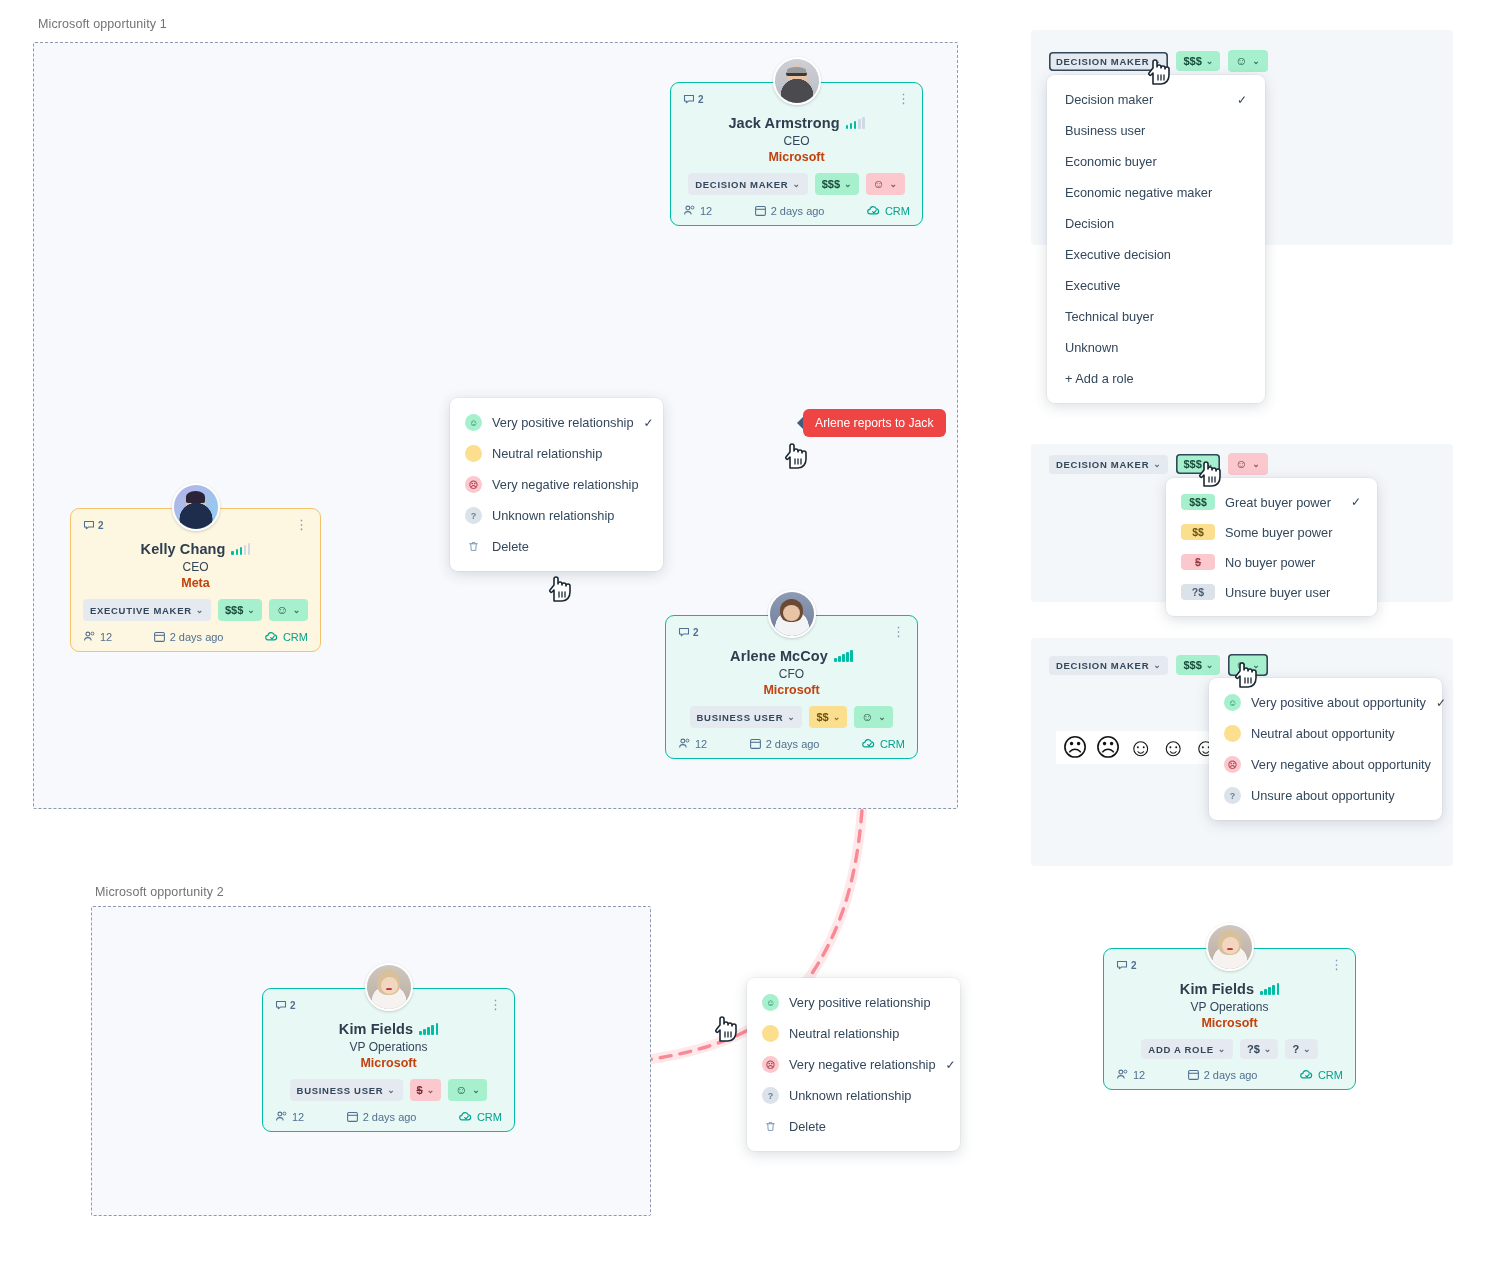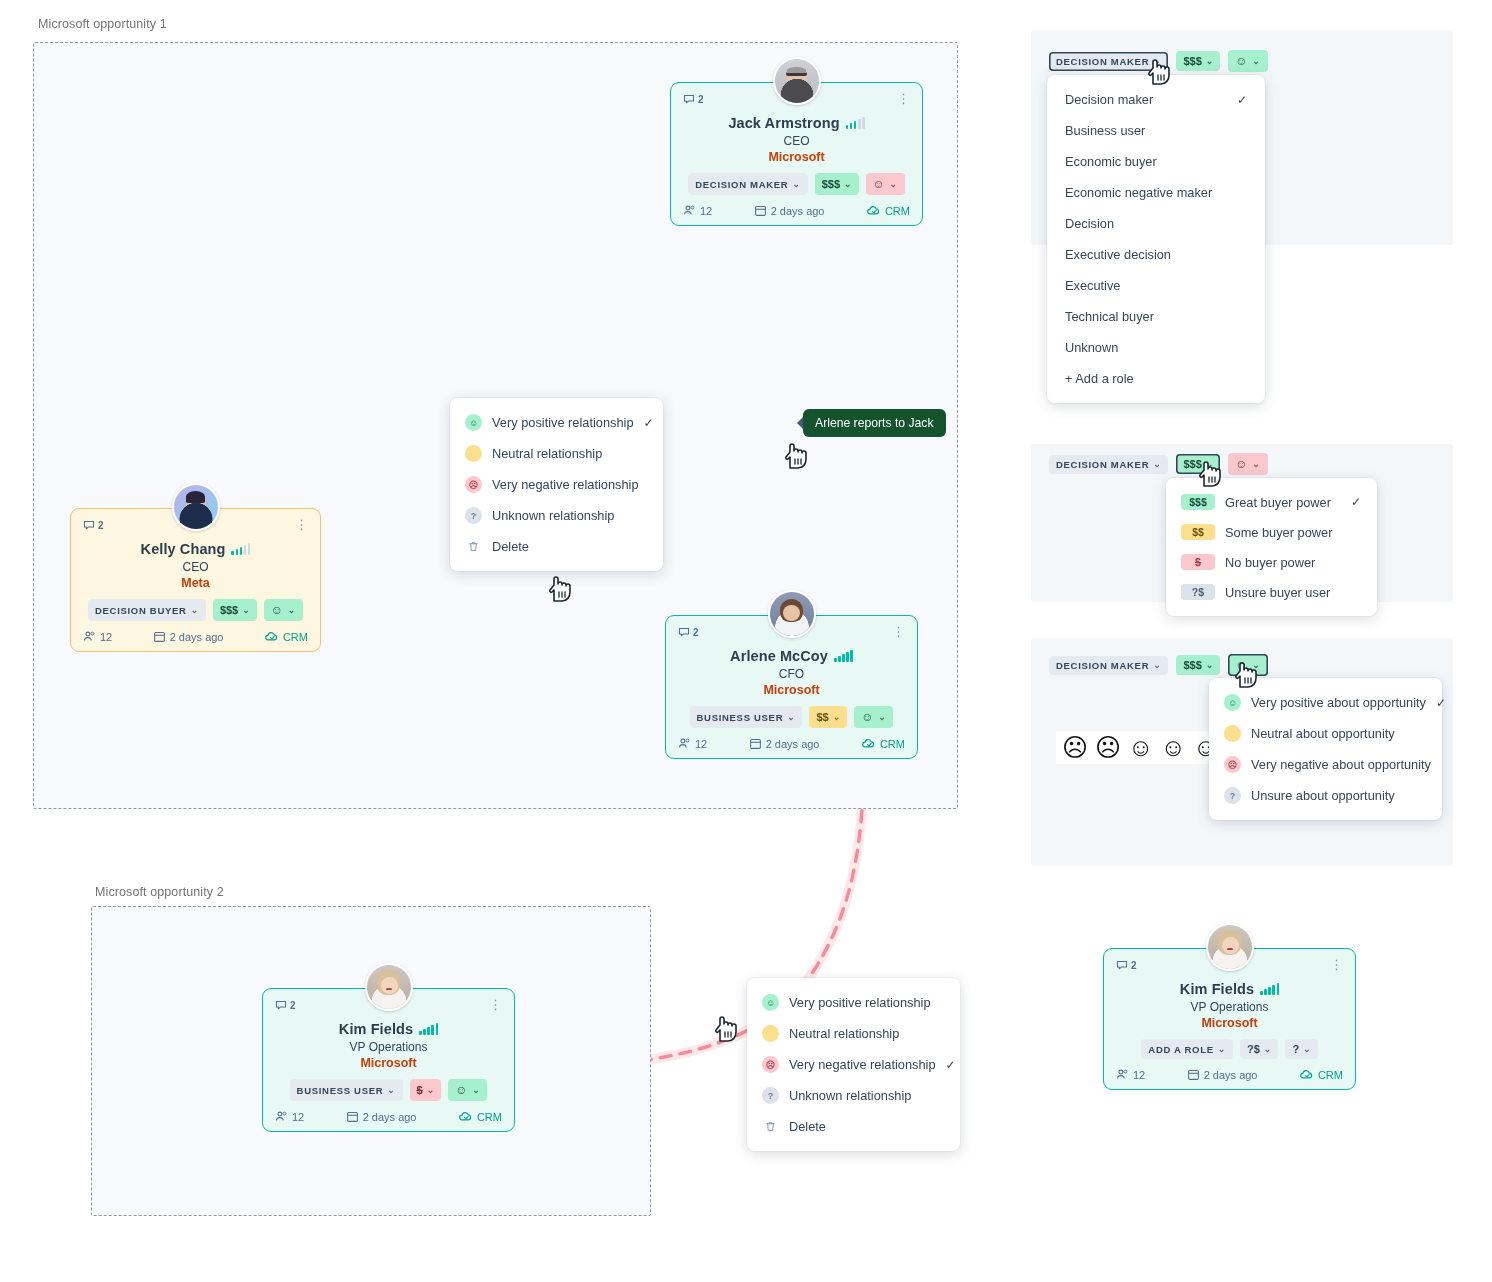--- a/index.html
+++ b/index.html
@@ -119,21 +119,21 @@
   
   .panel { position:absolute; background:#f4f7fa; border-radius:3px; }
   .pill-row { position:absolute; display:flex; gap:8px; align-items:center; }
   .pill-row .pill.outlined { box-shadow: 0 0 0 1.6px #33475b inset; }
 
   .faces { position:absolute; background:#fff; padding:4px 6px; display:flex; gap:1px;
            font-size:25px; line-height:1; color:#111; }
 
   
   .tooltip {
-    position:absolute; background:#14532d; color:#fff;
+    position:absolute; background:#ef4444; color:#fff;
     font-size:12.2px; padding:7px 12px; border-radius:6px; white-space:nowrap;
   }
   .tooltip:before {
     content:""; position:absolute; left:-6px; top:50%; margin-top:-6px;
     border:6px solid transparent; border-right-color:#425b76; border-left:0;
   }
 
   
   .cursor { position:absolute; width:26px; height:30px; pointer-events:none; }
 
@@ -262,21 +262,21 @@
           <i></i>
           <i></i>
           <i></i>
           <i></i>
         </span>
     </div>
     <div class="role">CEO</div>
     <div class="company">Meta</div>
     <div class="pills">
       <span class="pill grey">
-        <span>DECISION BUYER</span>
+        <span>EXECUTIVE MAKER</span>
           <span class="cv">⌄</span>
       </span>
       <span class="pill green dollar">
         <span>$$$</span>
           <span class="cv">⌄</span>
       </span>
       <span class="pill green">
         <span style="font-size:12px">☺</span>
           <span class="cv">⌄</span>
       </span>

